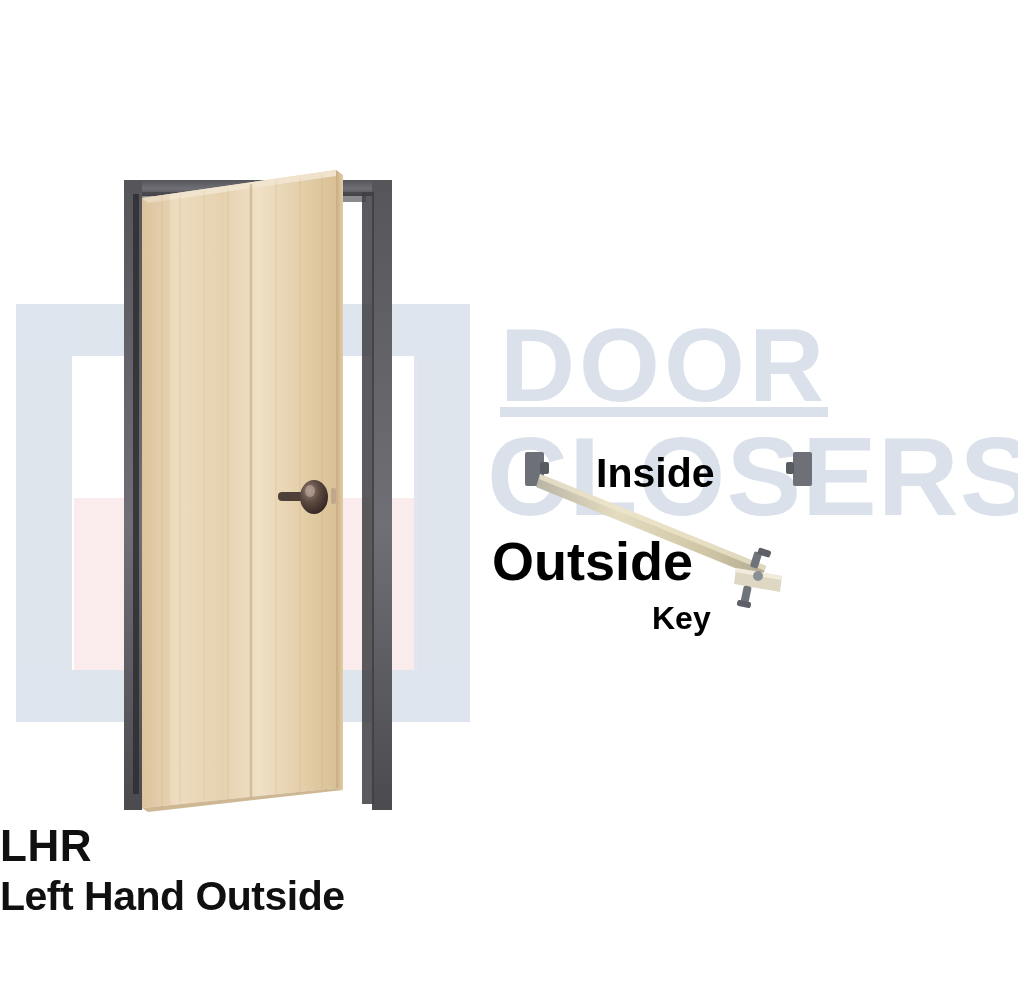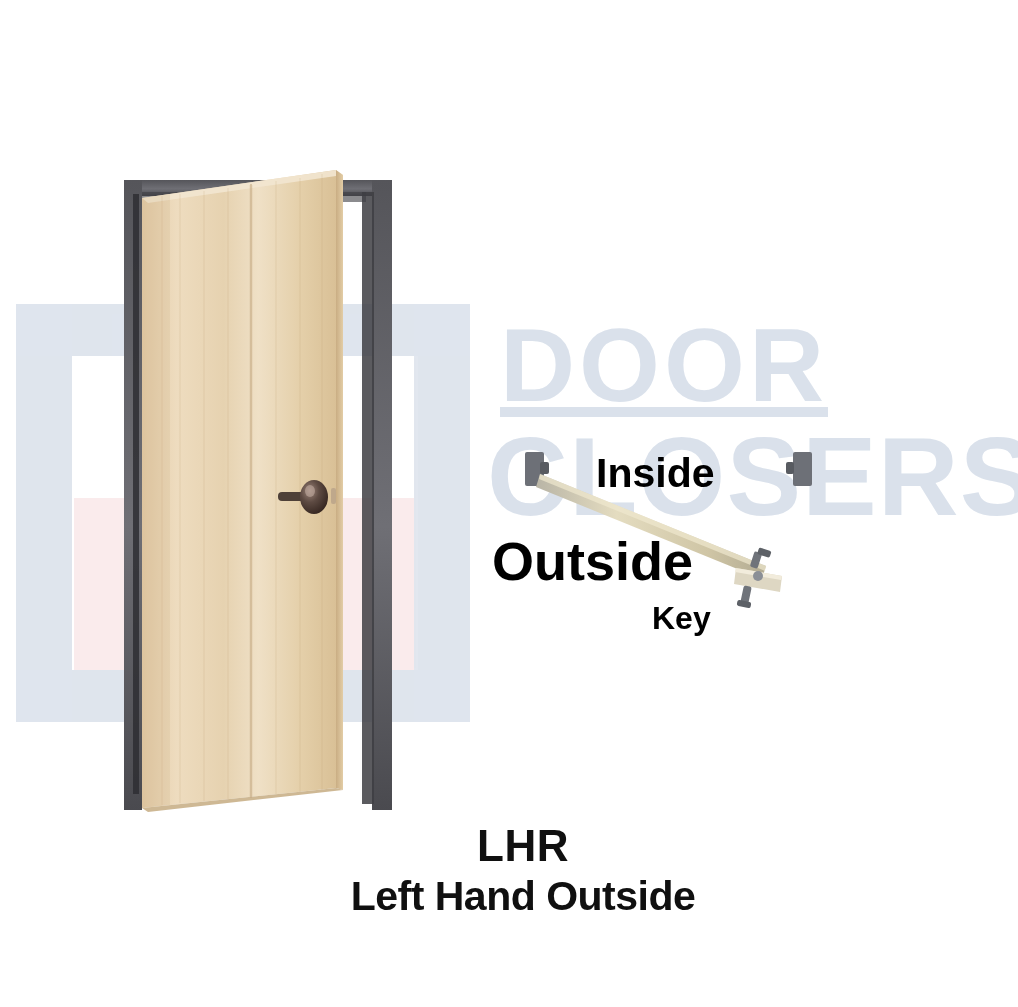--- a/index.html
+++ b/index.html
@@ -71,23 +71,22 @@
   }
   #label-inside  { left: 596px; top: 450px; font-size: 41px; }
   #label-outside { left: 492px; top: 530px; font-size: 54px; }
   #label-key     { left: 652px; top: 600px; font-size: 32px; }
 
   
   #caption {
     position: absolute;
     left: 0; right: 0;
     top: 820px;
-    text-align: center;
+    text-align: left;
     color: #101010;
-    padding-left: 28px;
   }
   #caption-code {
     font-size: 44px;
     font-weight: 700;
     line-height: 1.18;
     letter-spacing: 0.5px;
   }
   #caption-name {
     font-size: 41px;
     font-weight: 700;

